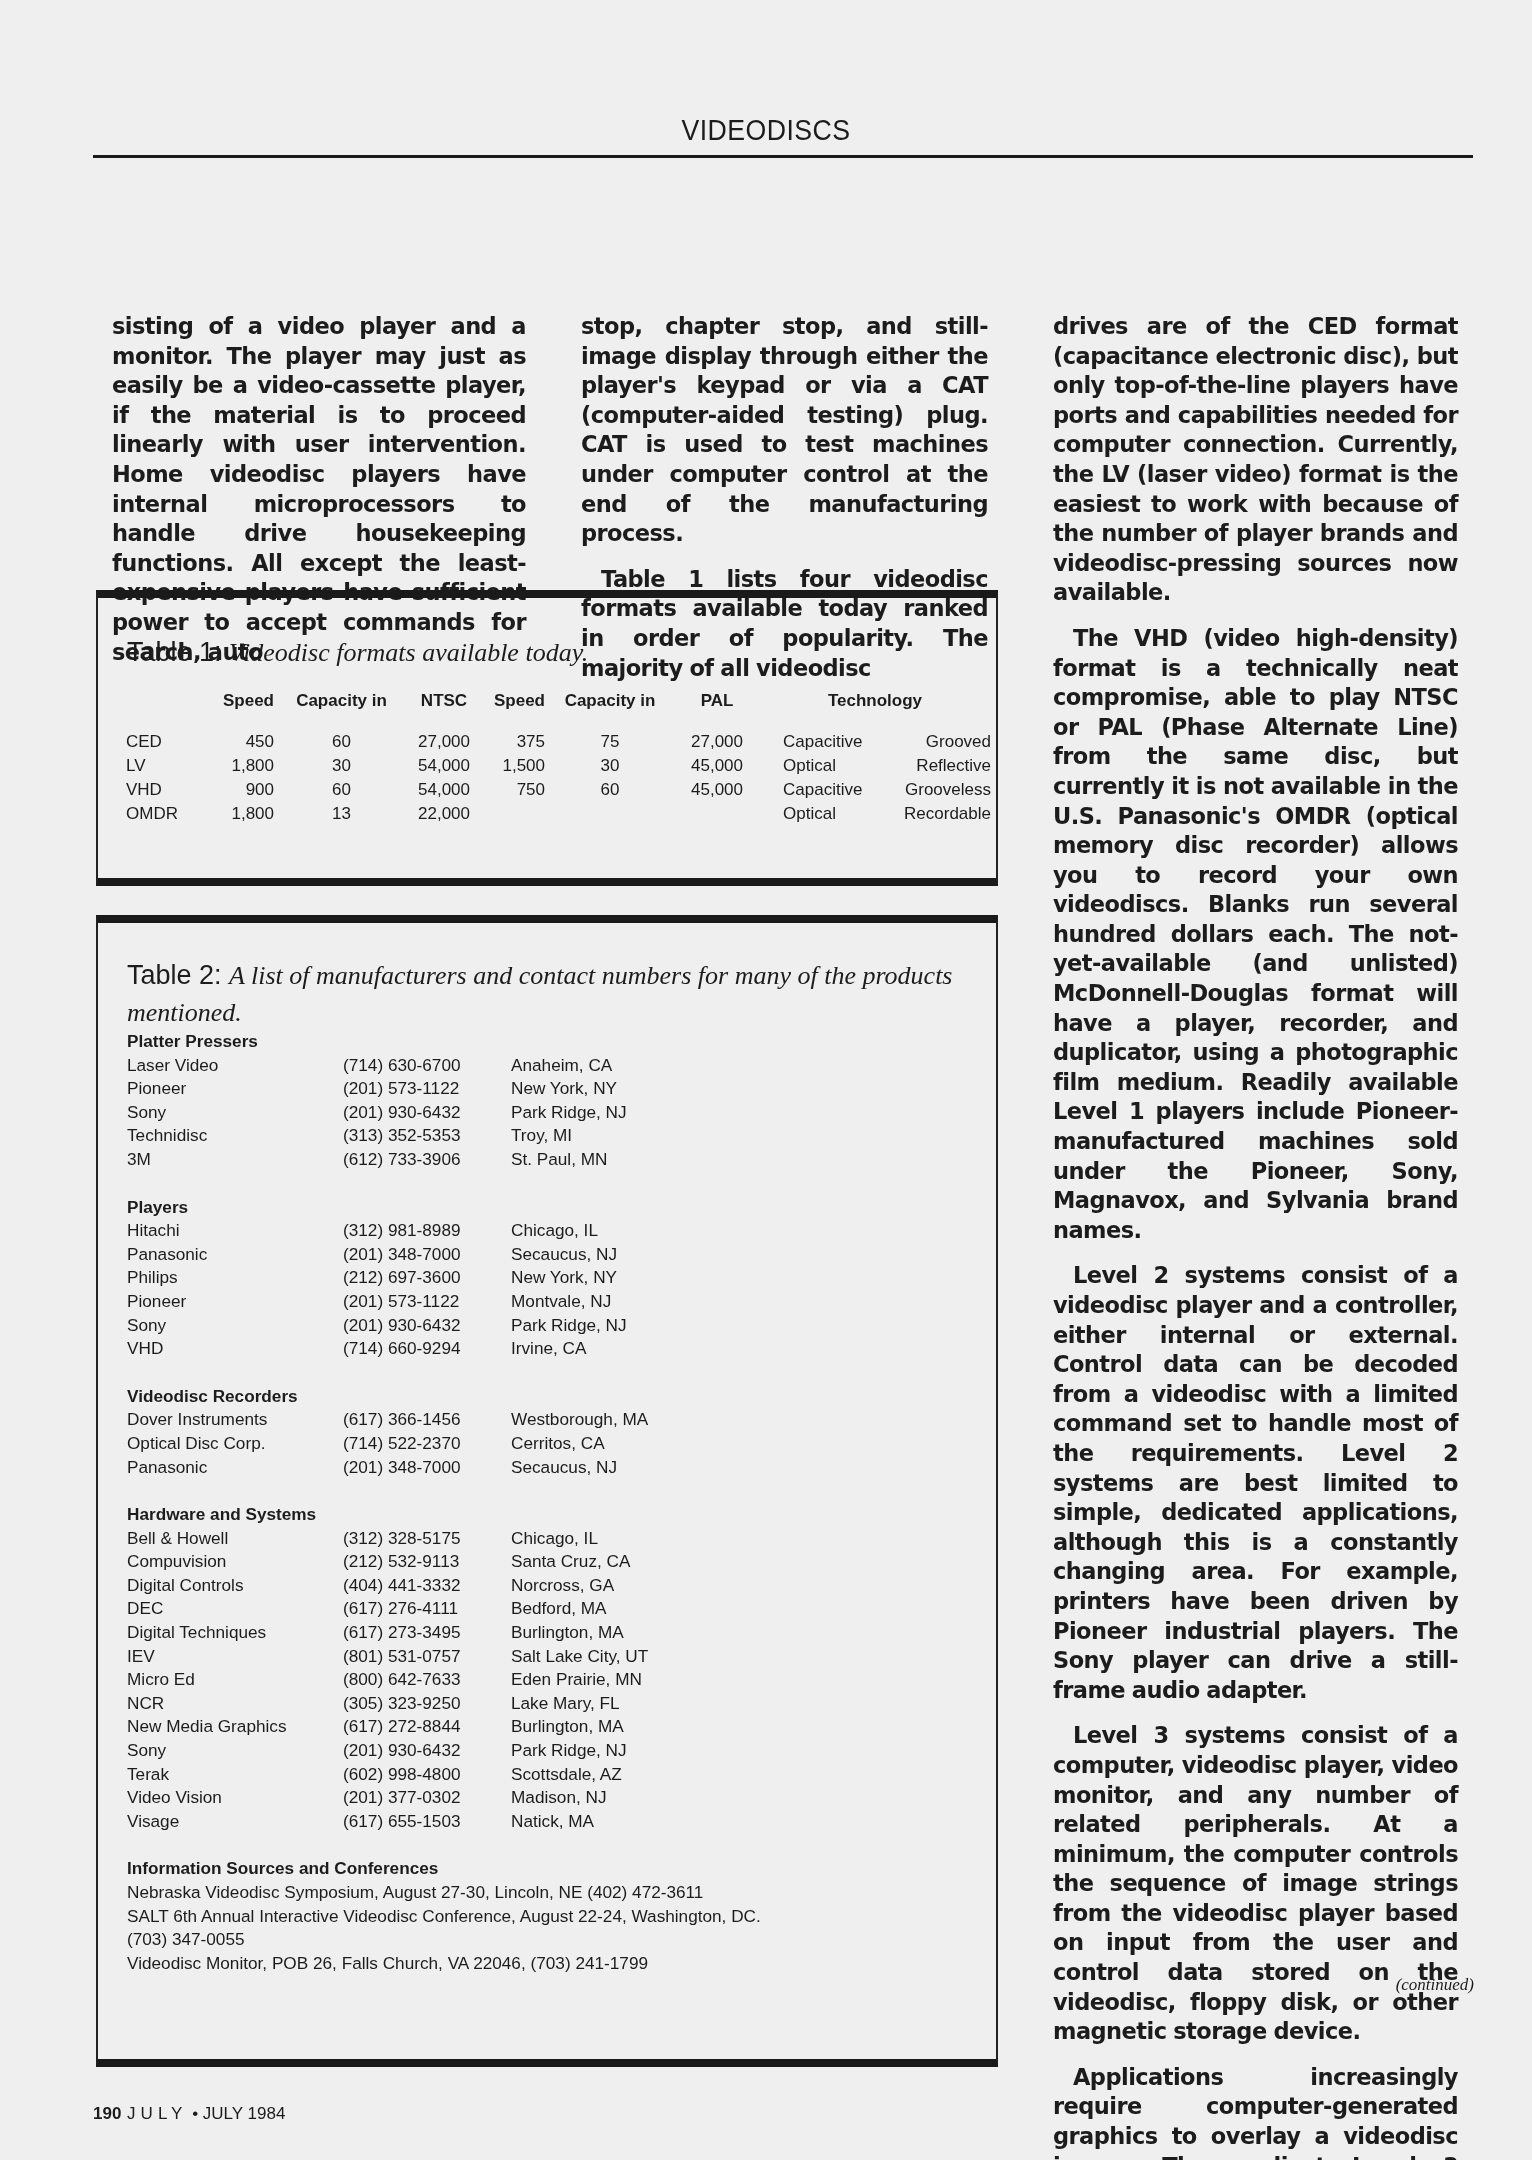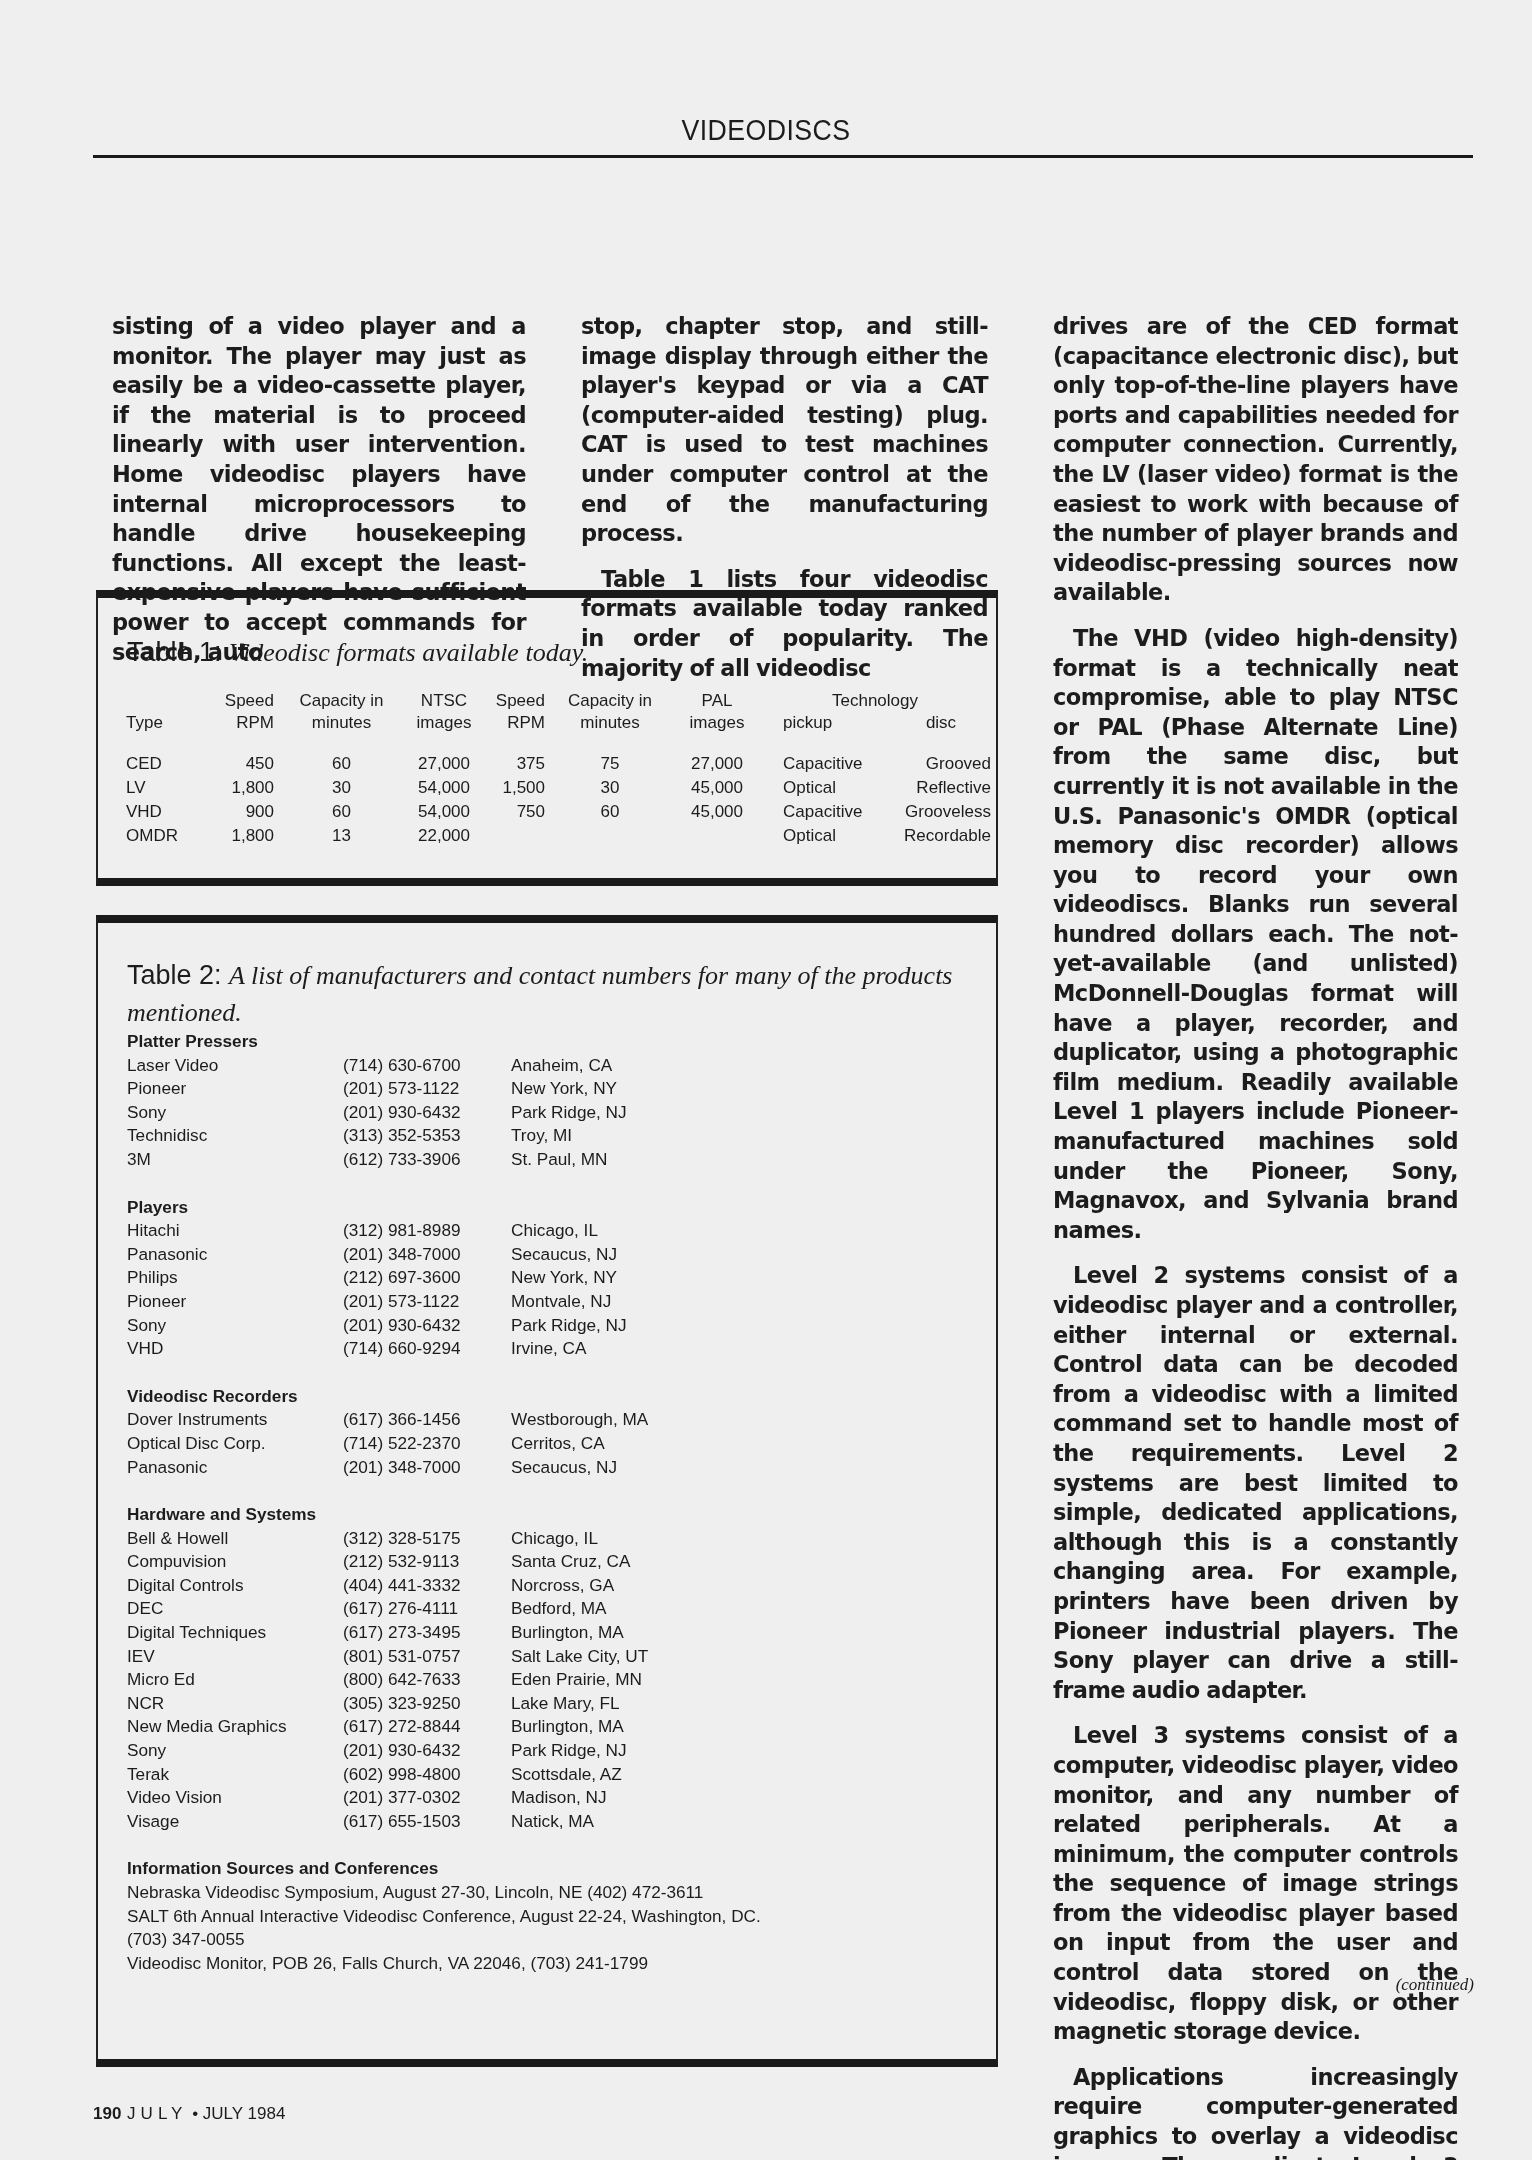--- a/index.html
+++ b/index.html
@@ -44,21 +44,21 @@
     font-family: "Liberation Sans", sans-serif; transform-origin: left top;
   }
   .caption .cap-label { font-style: normal; }
   .caption .cap-text { font-style: italic; font-family: "Liberation Serif", serif; font-size: 26px; }
   .box1 .caption { top: 36px; }
   .box2 .caption { top: 34px; width: 830px; }
   .t1 {
     position: absolute; left: 28px; top: 92px; font-size: 17px;
     font-family: "Liberation Sans", sans-serif; border-collapse: collapse;
   }
-  .t1 th { font-weight: normal; line-height: 22px; padding: 0; vertical-align: bottom; }
+  .t1 th { font-weight: bold; line-height: 22px; padding: 0; vertical-align: bottom; }
   .t1 td { line-height: 24px; padding: 0; }
   .t1 .gap td { height: 18px; }
   .c-type { width: 76px; text-align: left; }
   .c-rpm { width: 72px; text-align: right; }
   .c-cap { width: 135px; text-align: center; }
   .c-ntsc { width: 70px; text-align: center; }
   .c-rpm2 { width: 66px; text-align: right; }
   .c-cap2 { width: 130px; text-align: center; }
   .c-pal { width: 84px; text-align: center; }
   .c-pick { width: 108px; text-align: left; padding-left: 24px !important; }
@@ -118,31 +118,20 @@
       <tr>
         <th class="c-type"></th>
         <th class="c-rpm">Speed</th>
         <th class="c-cap">Capacity in</th>
         <th class="c-ntsc">NTSC</th>
         <th class="c-rpm2">Speed</th>
         <th class="c-cap2">Capacity in</th>
         <th class="c-pal">PAL</th>
         <th class="tech" colspan="2">Technology</th>
       </tr>
-      <tr>
-        <th class="c-type">Type</th>
-        <th class="c-rpm">RPM</th>
-        <th class="c-cap">minutes</th>
-        <th class="c-ntsc">images</th>
-        <th class="c-rpm2">RPM</th>
-        <th class="c-cap2">minutes</th>
-        <th class="c-pal">images</th>
-        <th class="c-pick" style="text-align:left">pickup</th>
-        <th class="c-disc" style="text-align:center">disc</th>
-      </tr>
     </thead>
     <tbody id="t1-body">
       <tr class="gap">
           <td colspan="9"></td>
         </tr>
     <tr>
           <td class="c-type">CED</td>
           <td class="c-rpm">450</td>
           <td class="c-cap">60</td>
           <td class="c-ntsc">27,000</td>

